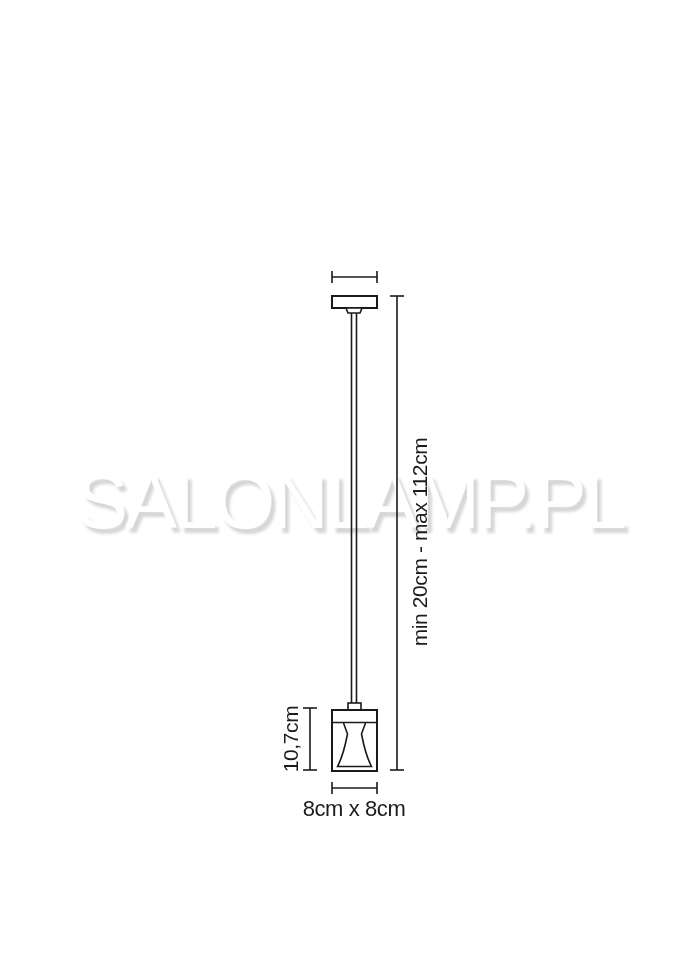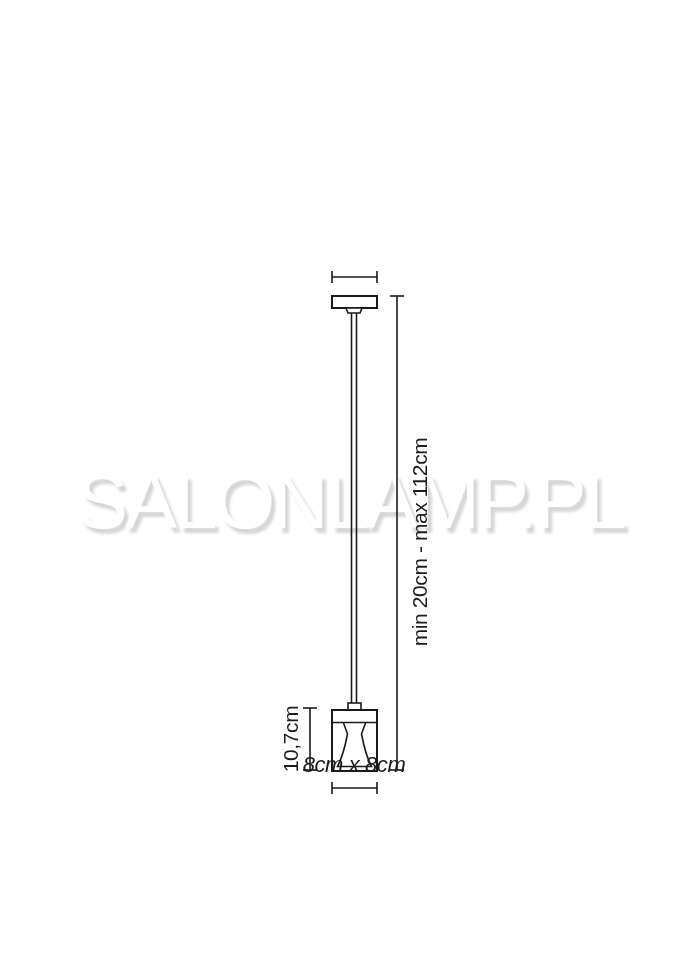--- a/index.html
+++ b/index.html
@@ -104,15 +104,15 @@
       <line class="ln" x1="332" y1="782" x2="332" y2="794"></line>
       <line class="ln" x1="377" y1="782" x2="377" y2="794"></line>
     </g>
   </svg>
 
 
   <div class="dim-label v label-range" style="left:420px; top:542px;">min 20cm - max 112cm</div>
 
   <div class="dim-label v label-height" style="left:291px; top:739px;">10,7cm</div>
 
-  <div class="dim-label h" style="left:354px; top:765px;font-style:italic;">8cm x 8cm</div>
+  <div class="dim-label h" style="left:354px; top:809px;">8cm x 8cm</div>
 
 </div>
 
 </body></html>

